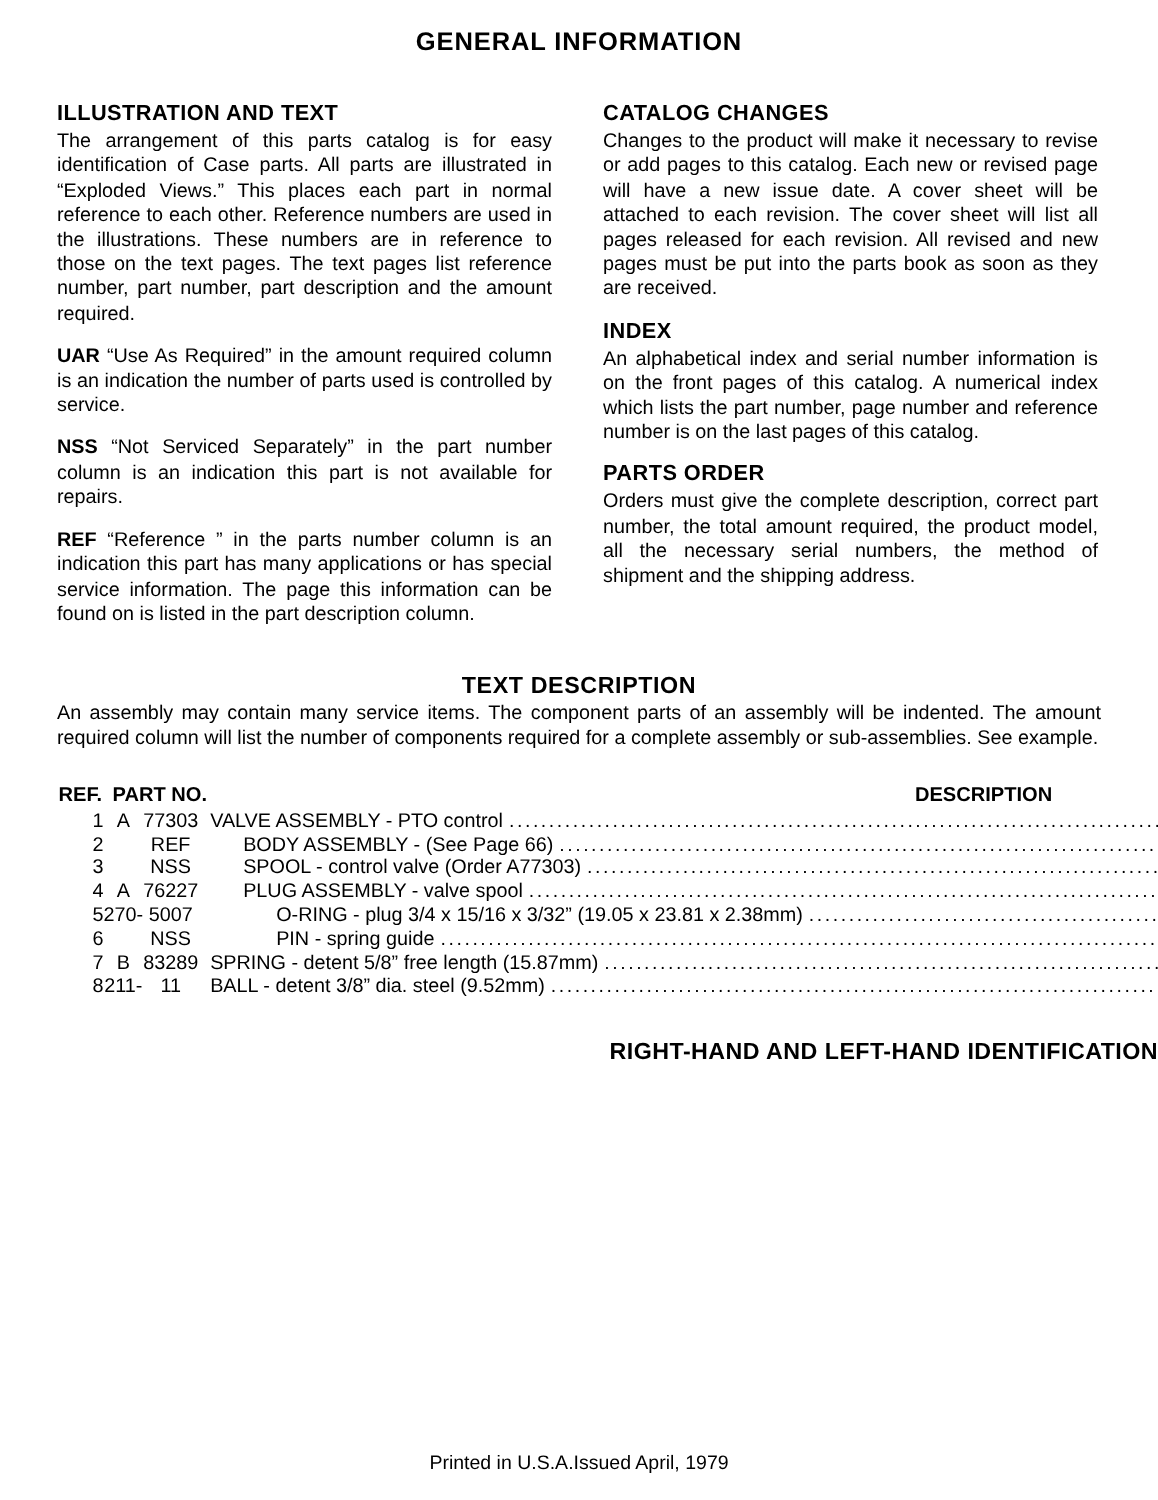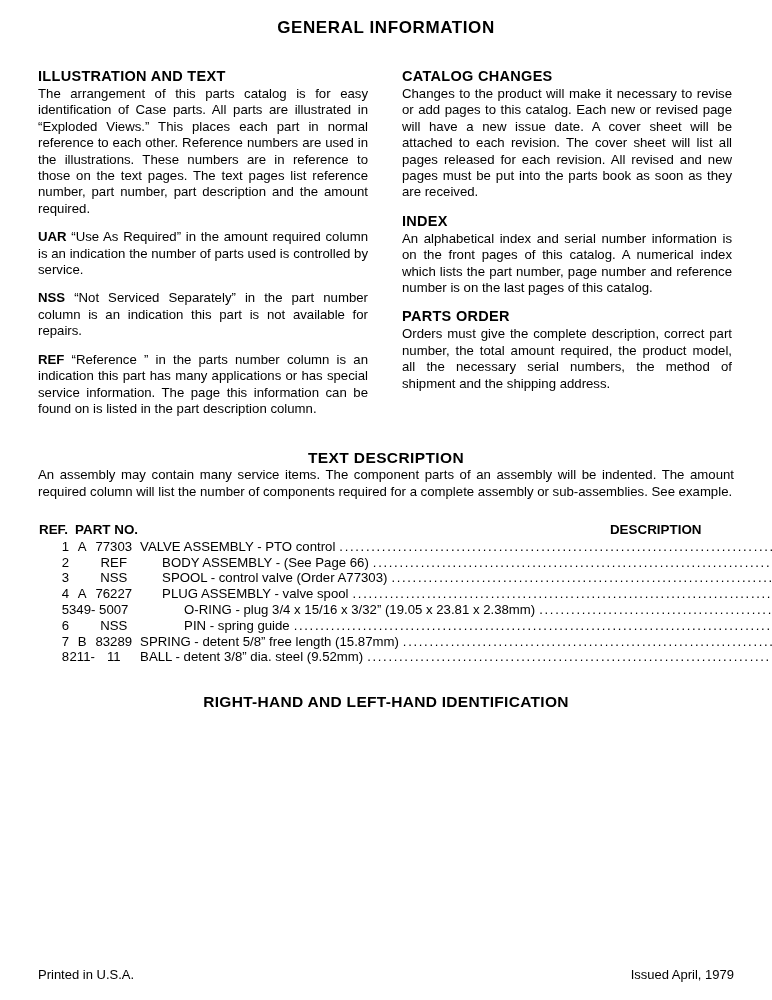--- a/index.html
+++ b/index.html
@@ -106,40 +106,40 @@
     flex: 1 1 auto;
     overflow: hidden;
     white-space: nowrap;
     letter-spacing: 1.7px;
     font-size: 13px;
   }
   .indent1 { padding-left: 22px; }
   .indent2 { padding-left: 44px; }
 
   .rh-title {
-    text-align: center;
+    text-align: right;
     font-weight: bold;
     font-size: 15.5px;
     letter-spacing: 0.3px;
     margin-top: 28px;
   }
   .rh-body {
     padding: 0 38px;
     margin-top: 12px;
     font-size: 13.2px;
     line-height: 16.6px;
     text-align: justify;
   }
   .footer {
     position: absolute;
     left: 38px;
     right: 38px;
     bottom: 18px;
     display: flex;
-    justify-content: space-between;
+    justify-content: center;
     font-size: 13px;
   }
 </style>
 </head>
 <body>
 
 <div class="page">
 
   <div class="page-title">GENERAL INFORMATION</div>
 
@@ -239,21 +239,21 @@
           <td class="c-part">76227</td>
           <td class="c-desc">
             <div class="desc-inner indent1">
               <span class="desc-text">PLUG ASSEMBLY - valve spool</span>
               <span class="desc-fill">.......................................................................................................................</span>
             </div>
           </td>
         </tr>
         <tr>
           <td class="c-ref">5</td>
-          <td class="c-alpha">349-</td>
+          <td class="c-alpha">270-</td>
           <td class="c-part">5007</td>
           <td class="c-desc">
             <div class="desc-inner indent2">
               <span class="desc-text">O-RING - plug 3/4 x 15/16 x 3/32” (19.05 x 23.81 x 2.38mm)</span>
               <span class="desc-fill">.......................................................................................................................</span>
             </div>
           </td>
         </tr>
         <tr>
           <td class="c-ref">6</td>

